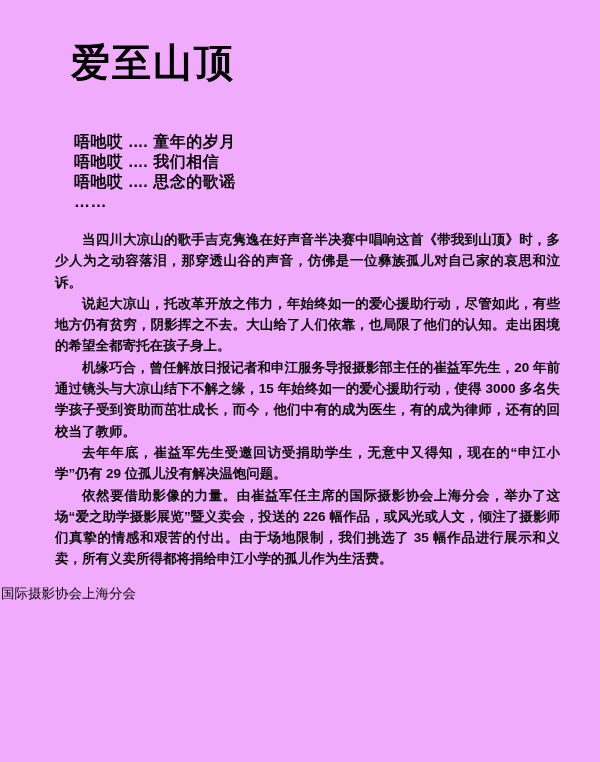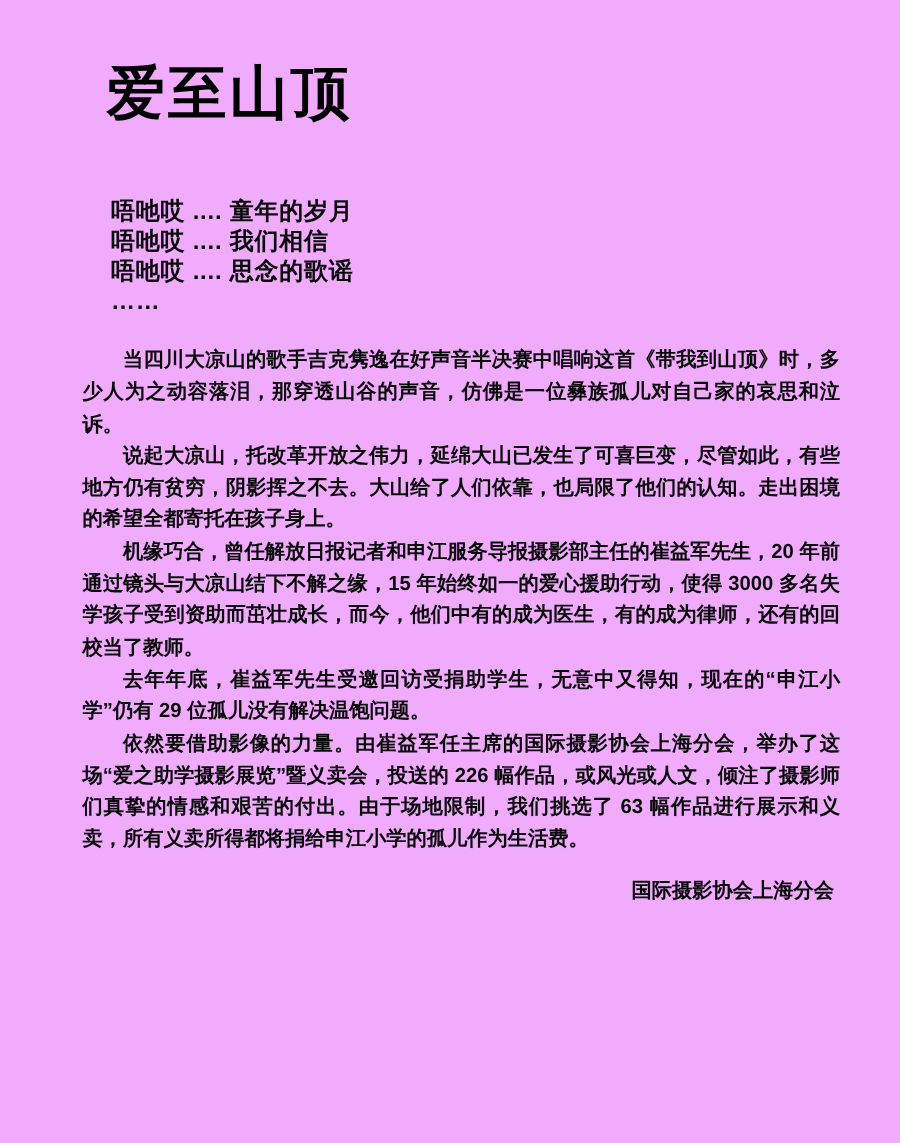--- a/index.html
+++ b/index.html
@@ -46,41 +46,40 @@
   }
   .body-text p {
     margin: 0;
     padding: 0;
     text-indent: 2em;
   }
   .signature {
     margin: 14px 44px 0 1px;
     font-size: 13.5px;
     line-height: 20px;
-    font-weight: 700;
-    text-align: right;
+    font-weight: 400;
   }
 </style>
 </head>
 <body>
 
 <div class="page">
 
   <h1 class="doc-title">爱至山顶</h1>
 
   <div class="lyrics">
     <div class="lyric-line">唔吔哎 .... 童年的岁月</div>
     <div class="lyric-line">唔吔哎 .... 我们相信</div>
     <div class="lyric-line">唔吔哎 .... 思念的歌谣</div>
     <div class="lyric-line">……</div>
   </div>
 
   <div class="body-text">
     <p>当四川大凉山的歌手吉克隽逸在好声音半决赛中唱响这首《带我到山顶》时，多少人为之动容落泪，那穿透山谷的声音，仿佛是一位彝族孤儿对自己家的哀思和泣诉。</p>
-    <p>说起大凉山，托改革开放之伟力，延绵大山已发生了可喜巨变，尽管如此，有些地方仍有贫穷，阴影挥之不去。大山给了人们依靠，也局限了他们的认知。走出困境的希望全都寄托在孩子身上。</p>
+    <p>说起大凉山，托改革开放之伟力，年始终如一的爱心援助行动，尽管如此，有些地方仍有贫穷，阴影挥之不去。大山给了人们依靠，也局限了他们的认知。走出困境的希望全都寄托在孩子身上。</p>
     <p>机缘巧合，曾任解放日报记者和申江服务导报摄影部主任的崔益军先生，20 年前通过镜头与大凉山结下不解之缘，15 年始终如一的爱心援助行动，使得 3000 多名失学孩子受到资助而茁壮成长，而今，他们中有的成为医生，有的成为律师，还有的回校当了教师。</p>
     <p>去年年底，崔益军先生受邀回访受捐助学生，无意中又得知，现在的“申江小学”仍有 29 位孤儿没有解决温饱问题。</p>
-    <p>依然要借助影像的力量。由崔益军任主席的国际摄影协会上海分会，举办了这场“爱之助学摄影展览”暨义卖会，投送的 226 幅作品，或风光或人文，倾注了摄影师们真挚的情感和艰苦的付出。由于场地限制，我们挑选了 63 幅作品进行展示和义卖，所有义卖所得都将捐给申江小学的孤儿作为生活费。</p>
+    <p>依然要借助影像的力量。由崔益军任主席的国际摄影协会上海分会，举办了这场“爱之助学摄影展览”暨义卖会，投送的 226 幅作品，或风光或人文，倾注了摄影师们真挚的情感和艰苦的付出。由于场地限制，我们挑选了 35 幅作品进行展示和义卖，所有义卖所得都将捐给申江小学的孤儿作为生活费。</p>
   </div>
 
   <div class="signature">国际摄影协会上海分会</div>
 
 </div>
 
 </body></html>

